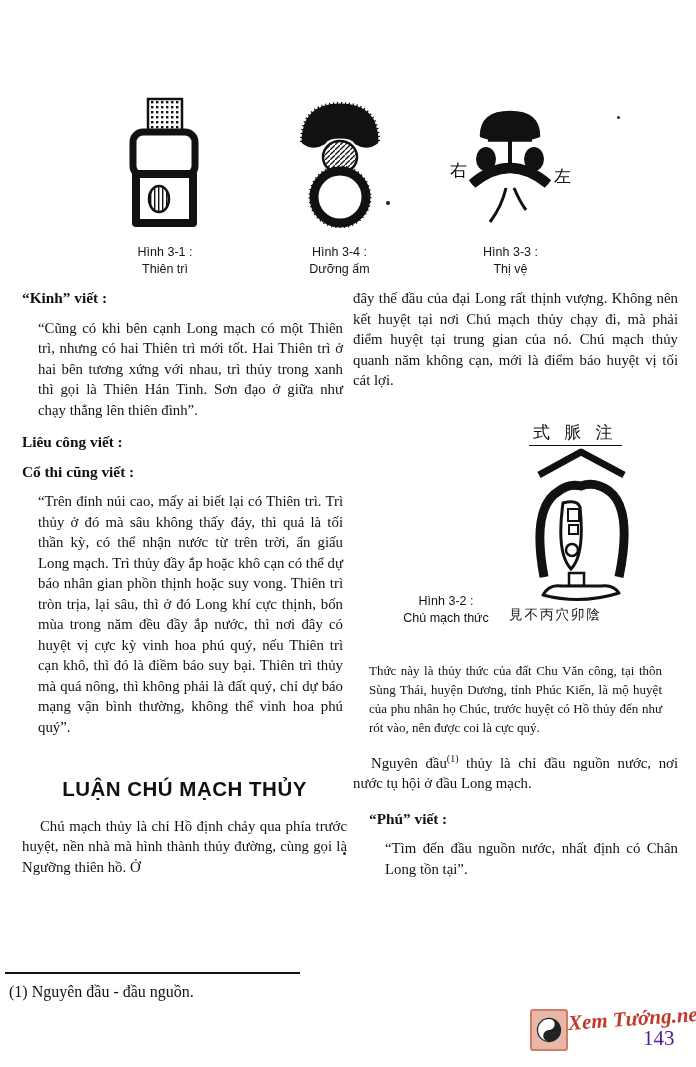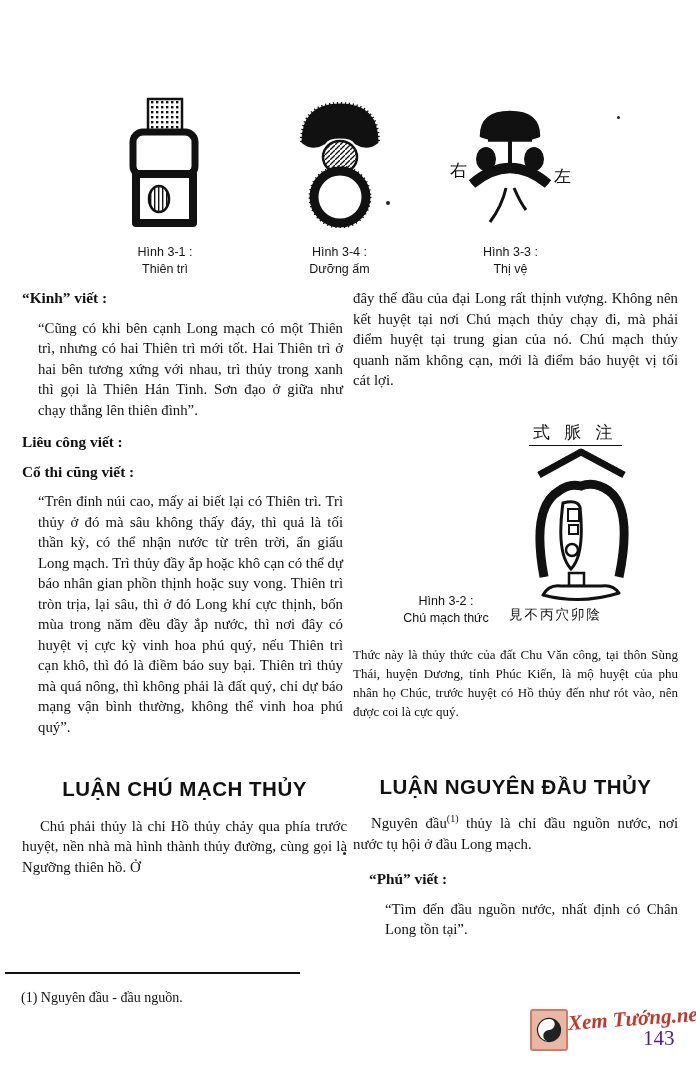--- a/index.html
+++ b/index.html
@@ -21,27 +21,27 @@
   .body-par{margin:16px 0 0 0;text-indent:18px;}
   .cont-par{margin:0;}
   
   #fig4-wrap{position:relative;height:236px;margin-top:18px;}
   #fig4-title{position:absolute;top:14px;left:176px;font-size:17px;letter-spacing:5px;
               border-bottom:1.6px solid #111;padding:0 4px 2px 4px;white-space:nowrap;}
   #fig4-svg{position:absolute;top:36px;left:158px;}
   #fig4-bottomchars{position:absolute;top:196px;left:156px;font-size:13.5px;letter-spacing:2px;white-space:nowrap;}
   #fig4-caption{position:absolute;top:184px;left:28px;width:130px;text-align:center;
                 font-family:"Liberation Sans",sans-serif;font-size:12.5px;line-height:17px;}
-  .fig-note{font-size:13px;line-height:19px;margin:0;text-align:justify;}
+  .fig-note{font-size:13px;line-height:19px;margin:16px;text-align:justify;}
   .phu-head{font-weight:bold;font-size:15.3px;margin:15px 0 0 16px;text-align:left;}
   .phu-quote{margin:9px 0 0 32px;}
   
   #footnote{position:absolute;left:5px;top:972px;width:300px;}
   #footnote-rule{border:none;border-top:2.5px solid #111;margin:0 0 9px 0;width:295px;}
-  #footnote-text{font-size:14px;margin:16px;}
+  #footnote-text{font-size:16px;margin:4px;}
   
   #page-number{position:absolute;left:643px;top:1026px;font-size:21px;color:#4c1d95;
                font-family:Liberation Serif, serif;}
   #watermark{position:absolute;left:530px;top:1003px;width:166px;height:60px;}
   #wm-logo{position:absolute;left:0;top:6px;width:34px;height:38px;background:#e8b7a6;
            border:2px solid #cf7d66;border-radius:3px;display:flex;align-items:center;justify-content:center;}
   #wm-text{position:absolute;left:38px;top:8px;font-family:"Liberation Serif",serif;
            font-style:italic;font-weight:bold;font-size:21px;white-space:nowrap;
            transform:rotate(-4deg);transform-origin:left center;}
   .speck{position:absolute;background:#222;border-radius:50%;}
@@ -121,21 +121,21 @@
     </div>
   </div>
 
   <div class="col" id="col-left">
     <p class="speaker">“Kinh” viết :</p>
     <p class="quote">“Cũng có khi bên cạnh Long mạch có một Thiên trì, nhưng có hai Thiên trì mới tốt. Hai Thiên trì ở hai bên tương xứng với nhau, trì thủy trong xanh thì gọi là Thiên Hán Tinh. Sơn đạo ở giữa như chạy thẳng lên thiên đình”.</p>
     <p class="speaker">Liêu công viết :</p>
     <p class="speaker">Cổ thi cũng viết :</p>
     <p class="quote" style="margin-bottom:0;">“Trên đỉnh núi cao, mấy ai biết lại có Thiên trì. Trì thủy ở đó mà sâu không thấy đáy, thì quả là tối thần kỳ, có thể nhận nước từ trên trời, ẩn giấu Long mạch. Trì thủy đầy ắp hoặc khô cạn có thể dự báo nhân gian phồn thịnh hoặc suy vong. Thiên trì tròn trịa, lại sâu, thì ở đó Long khí cực thịnh, bốn mùa trong năm đều đầy ắp nước, thì nơi đây có huyệt vị cực kỳ vinh hoa phú quý, nếu Thiên trì cạn khô, thì đó là điềm báo suy bại. Thiên trì thủy mà quá nông, thì không phải là đất quý, chỉ dự báo mạng vận bình thường, không thể vinh hoa phú quý”.</p>
     <h2 class="sec-heading">LUẬN CHÚ MẠCH THỦY</h2>
-    <p class="body-par">Chú phải thủy là chỉ Hồ thủy chảy qua phía trước huyệt, nền nhà mà hình thành thủy đường, cùng gọi là Ngưỡng thiên hồ. Ở</p>
+    <p class="body-par">Chú mạch thủy là chỉ Hồ định chảy qua phía trước huyệt, nền nhà mà hình thành thủy đường, cùng gọi là Ngưỡng thiên hồ. Ở</p>
   </div>
 
   <div class="col" id="col-right">
     <p class="cont-par">đây thế đầu của đại Long rất thịnh vượng. Không nên kết huyệt tại nơi Chú mạch thủy chạy đi, mà phải điểm huyệt tại trung gian của nó. Chú mạch thủy quanh năm không cạn, mới là điểm báo huyệt vị tối cát lợi.</p>
 
     <div id="fig4-wrap">
       <div id="fig4-title">式 脈 注</div>
       <svg id="fig4-svg" width="140" height="158" viewBox="0 0 140 158">
         <path d="M28,30 L70,7 L113,30" fill="none" stroke="#111" stroke-width="7" stroke-linejoin="round"></path>
         <path d="M28,28 L70,5 L113,28" fill="none" stroke="#111" stroke-width="3" stroke-dasharray="1.2 2.6"></path>
@@ -150,21 +150,20 @@
       </svg>
       <div id="fig4-bottomchars">見不丙穴卯陰</div>
       <div id="fig4-caption">
         <div>Hình 3-2 :</div>
         <div>Chú mạch thức</div>
       </div>
     </div>
 
     <p class="fig-note">Thức này là thủy thức của đất Chu Văn công, tại thôn Sùng Thái, huyện Dương, tỉnh Phúc Kiến, là mộ huyệt của phu nhân họ Chúc, trước huyệt có Hồ thủy đến như rót vào, nên được coi là cực quý.</p>
 
-    <h2 class="sec-heading" style="margin-top:56px;">LUẬN NGUYÊN ĐẦU THỦY</h2>
 
     <p class="body-par"><span>Nguyên đầu</span><sup>(1)</sup><span> thủy là chỉ đầu nguồn nước, nơi nước tụ hội ở đầu Long mạch.</span></p>
 
     <p class="phu-head">“Phú” viết :</p>
     <p class="phu-quote">“Tìm đến đầu nguồn nước, nhất định có Chân Long tồn tại”.</p>
   </div>
 
   <div id="footnote">
     <hr id="footnote-rule">
     <p id="footnote-text">(1) Nguyên đầu - đầu nguồn.</p>

